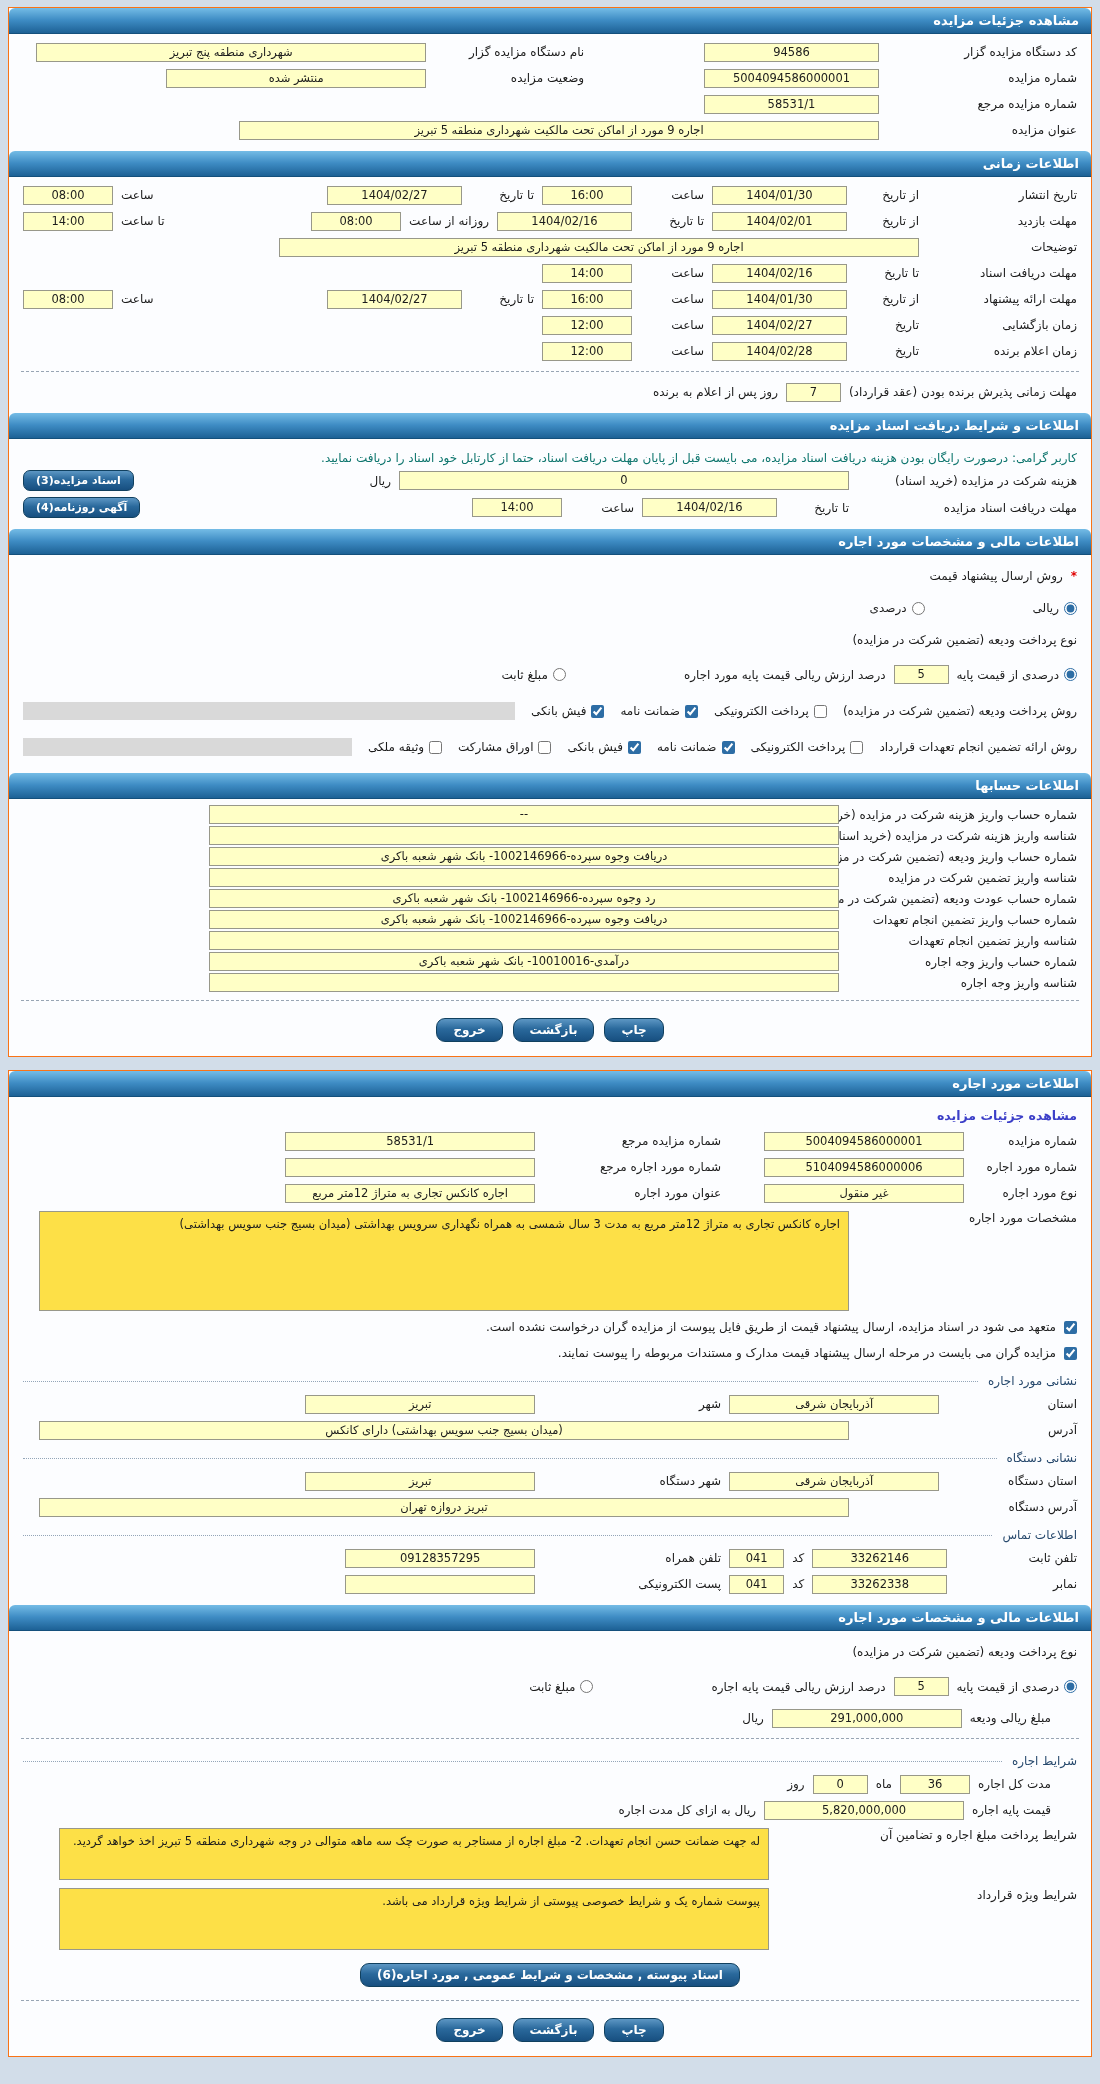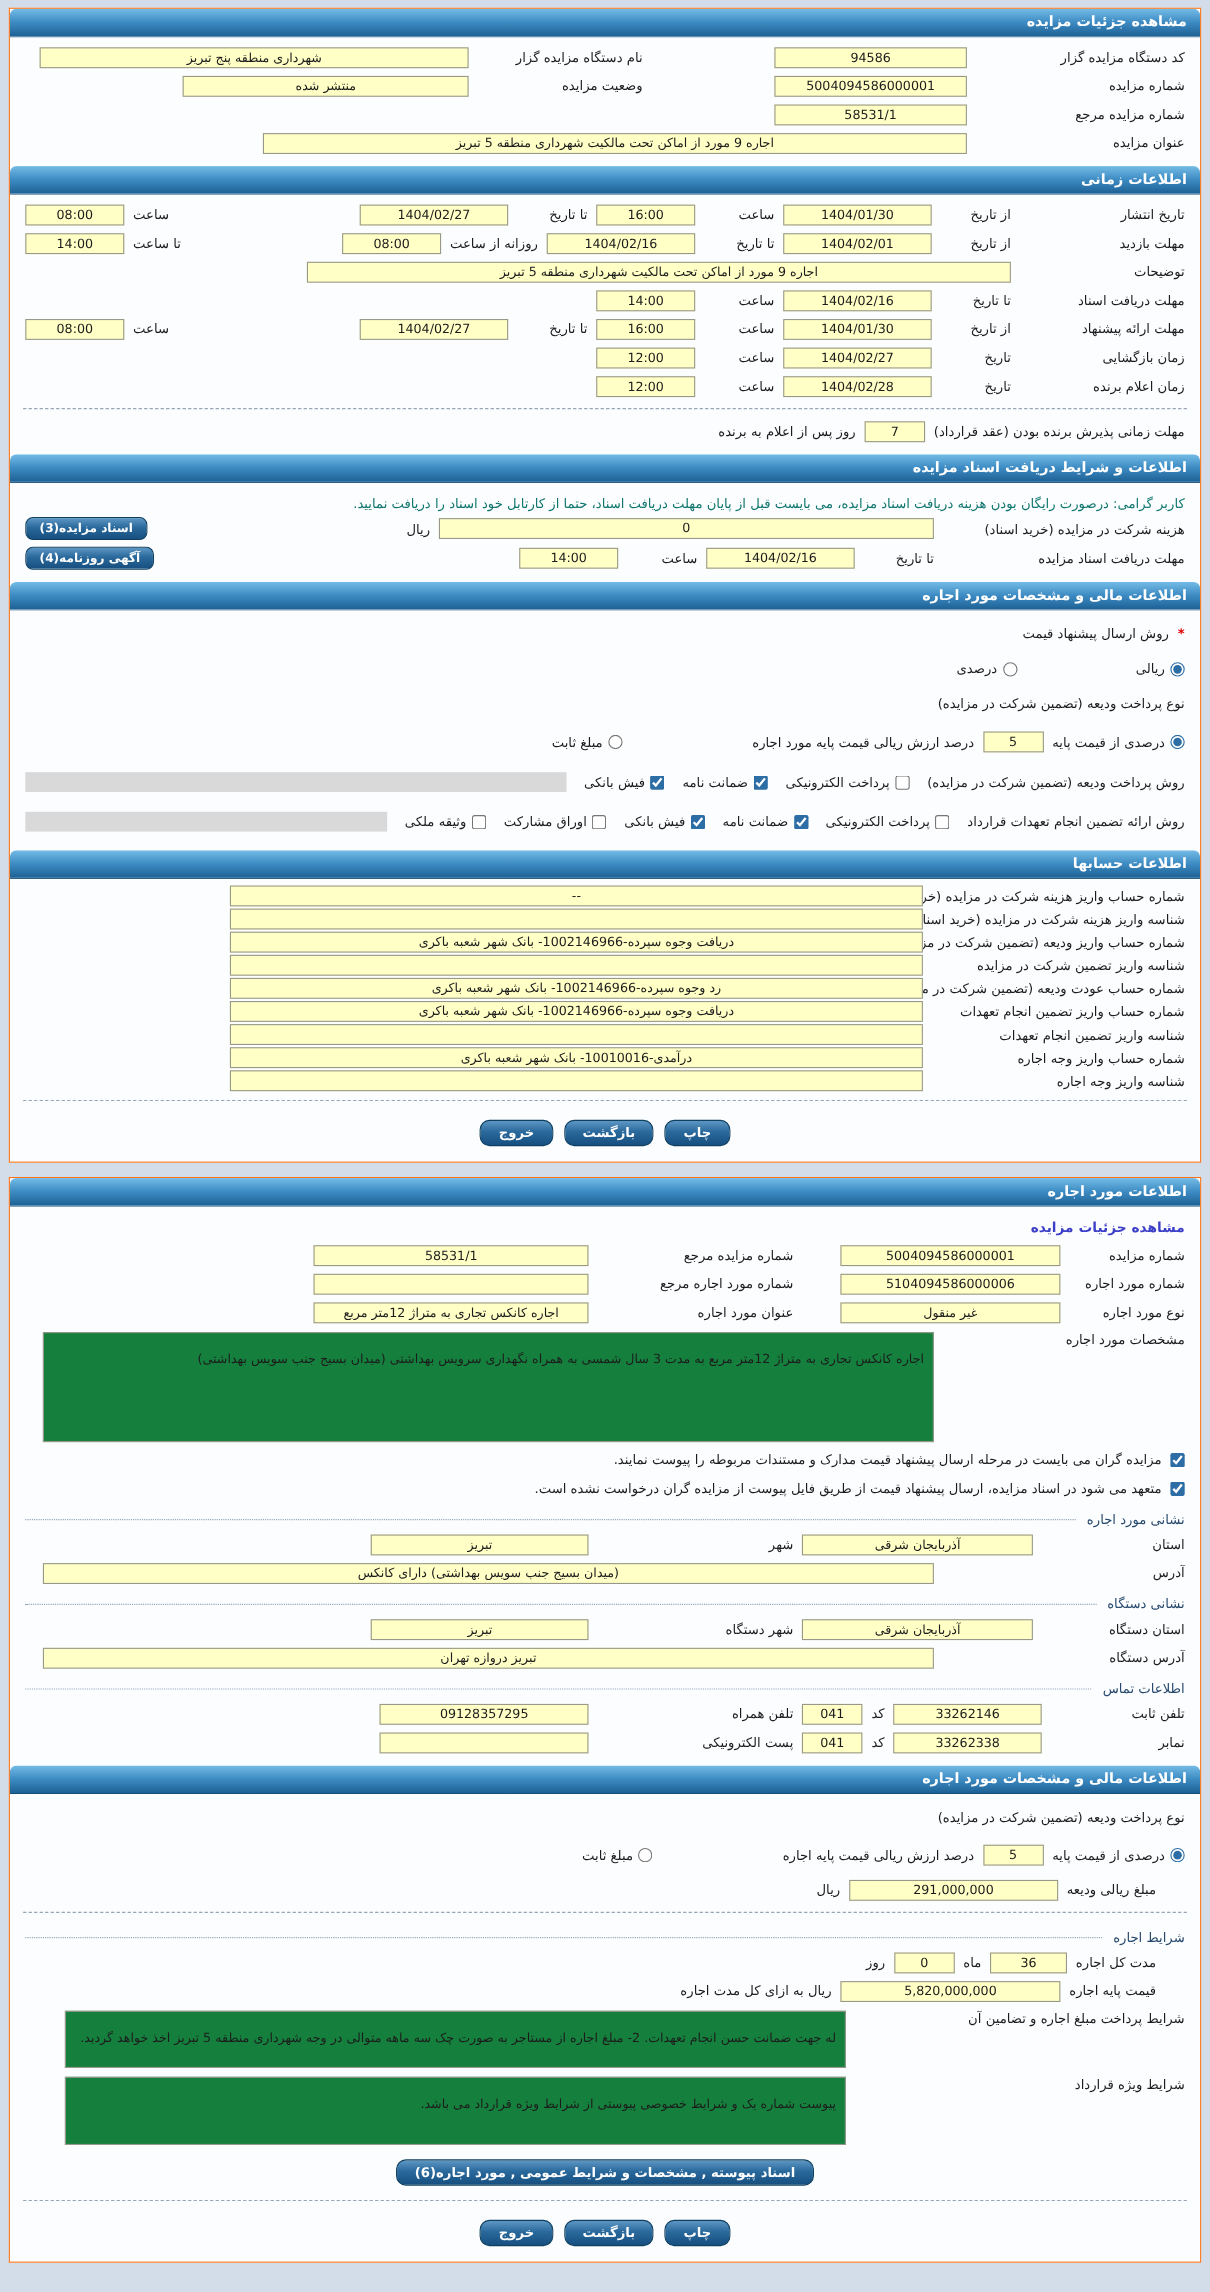--- a/index.html
+++ b/index.html
@@ -17,23 +17,23 @@
 .row.top{align-items:flex-start;padding-top:5px}
 .row.ind{padding-right:40px}
 .lbl,.slbl{white-space:nowrap}
 .l105{width:105px}.l150{width:150px}.l160{width:160px}
 .l178{width:178px}.l190{width:190px}.l220{width:220px}.l230{width:230px}
 .l300{width:300px;white-space:normal}
 .seg{width:64px;white-space:nowrap}
 .fld{background:#ffffc6;border:1px solid #98988a;height:19px;line-height:17px;padding:0 4px;
   font-size:11.5px;text-align:center;overflow:hidden;white-space:nowrap;flex-shrink:0}
 .fld.ltr{direction:ltr}
-.area{background:#15803d;border:1px solid #98988a;padding:14px 8px;font-size:11.5px;line-height:1.6;overflow:hidden}
+.area{background:#fde047;border:1px solid #98988a;padding:3px 8px;font-size:11.5px;line-height:1.6;overflow:hidden}
 .w55{width:55px}.w70{width:70px}.w90{width:90px}.w135{width:135px}
-.w175{width:175px}.w190{width:190px}.w200{width:200px}.w210{width:210px}.w230{width:198px}
+.w175{width:175px}.w190{width:190px}.w200{width:200px}.w210{width:210px}.w230{width:230px}
 .w250{width:250px}.w260{width:260px}.w390{width:390px}.w450{width:450px}
 .w630{width:630px}.w640{width:640px}.w710{width:710px}.w810{width:810px}
 .dashes{border-top:1px dashed #98a5b4;margin:7px 12px}
 .push{margin-inline-start:auto}
 .btn{display:inline-block;background:linear-gradient(180deg,#5d97c4 0%,#2a699c 45%,#174f80 100%);
   color:#fff;border:1px solid #10405f;border-radius:9px;padding:4px 16px;font-size:12px;
   font-weight:bold;font-family:inherit;cursor:pointer;white-space:nowrap}
 .btn.side{padding:3px 12px;font-size:11px;border-radius:7px}
 .btn-row{display:flex;justify-content:center;gap:10px;padding:10px 0 6px}
 .opt{display:inline-flex;align-items:center;gap:5px;white-space:nowrap}
@@ -362,26 +362,26 @@
     </div>
   </div>
 
   <div class="row top">
     <span class="lbl l220">مشخصات مورد اجاره</span>
     <div class="area w810" style="height:100px">اجاره کانکس تجاری به متراژ 12متر مربع به مدت 3 سال شمسی به همراه نگهداری سرویس بهداشتی (میدان بسیج جنب سویس بهداشتی)</div>
   </div>
 
   <div class="row">
     <input type="checkbox" checked="" style="">
+    <span class="slbl">متعهد می شود در اسناد مزایده، ارسال پیشنهاد قیمت از طریق فایل پیوست از مزایده گران درخواست نشده است.</span>
+  </div>
+
+  <div class="row">
+    <input type="checkbox" checked="" style="">
     <span class="slbl">مزایده گران می بایست در مرحله ارسال پیشنهاد قیمت مدارک و مستندات مربوطه را پیوست نمایند.</span>
-  </div>
-
-  <div class="row">
-    <input type="checkbox" checked="" style="">
-    <span class="slbl">متعهد می شود در اسناد مزایده، ارسال پیشنهاد قیمت از طریق فایل پیوست از مزایده گران درخواست نشده است.</span>
   </div>
 
   <div class="group">
     <span class="gl">نشانی مورد اجاره</span>
     <span class="dots"></span>
   </div>
 
   <div class="row">
     <div class="pair c1n">
       <span class="lbl l160">استان</span>

